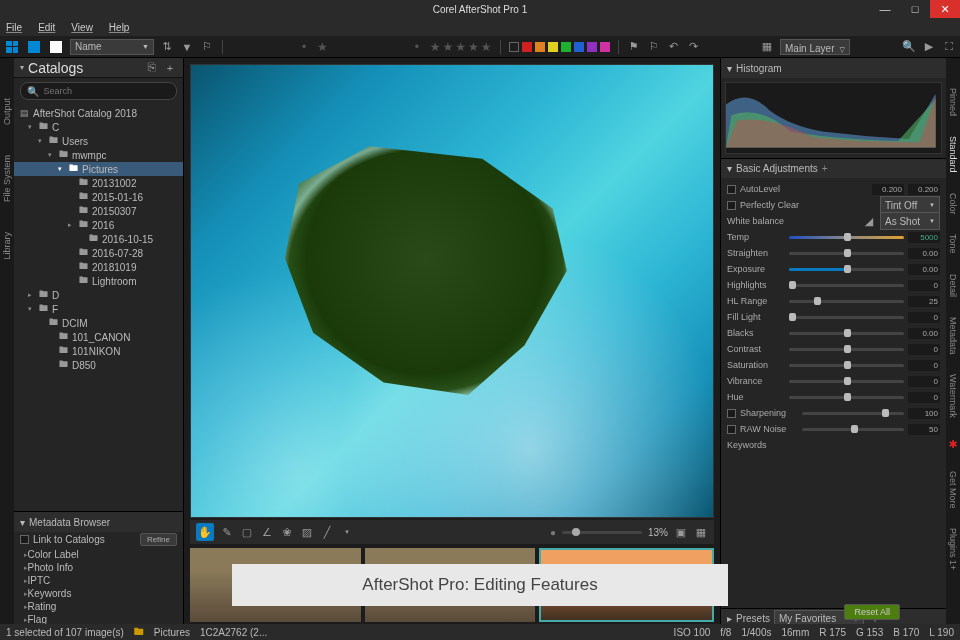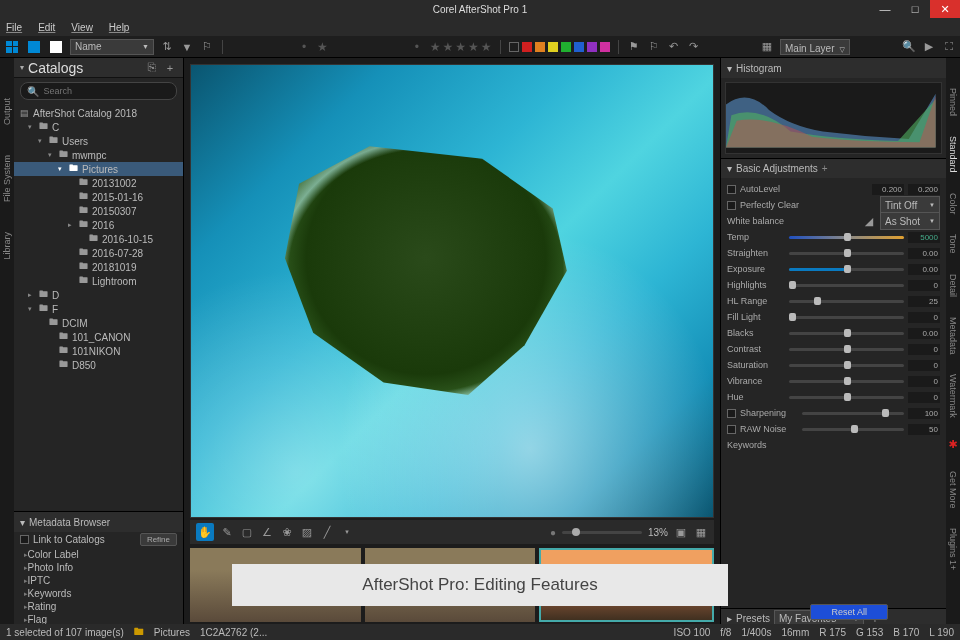--- a/index.html
+++ b/index.html
@@ -76,21 +76,21 @@
 .adjrow .sl{flex:1;height:3px;background:#444;position:relative;border-radius:2px}
 .adjrow .sl .fill{position:absolute;left:0;top:0;bottom:0;background:#0a7ac0;border-radius:2px}
 .adjrow .sl .knob{position:absolute;top:-3px;width:7px;height:8px;background:#bbb;border-radius:2px}
 .adjrow .val{width:32px;text-align:right;font-size:8px;color:#aaa;background:#1a1a1a;padding:1px 2px}
 .chk{width:9px;height:9px;border:1px solid #666;background:#1a1a1a}
 .ddl{background:#3a3a3a;border:1px solid #555;height:14px;font-size:8px;display:flex;align-items:center;justify-content:space-between;padding:8px 4px;flex:1}
 .presethead{height:20px;background:#2d2d2d;display:flex;align-items:center;padding:0 6px;gap:4px;border-top:1px solid #000;margin-top:auto}
 .caption{position:absolute;left:232px;top:564px;width:496px;height:42px;background:#e8e8e8;display:flex;align-items:center;justify-content:center;color:#444;font-size:17px}
 .statusbar{position:absolute;bottom:0;left:0;right:0;height:16px;background:#2a2a2a;display:flex;align-items:center;padding:0 6px;gap:10px;font-size:8px;color:#888}
 .statusbar .sp{flex:1}
-.resetbtn{position:absolute;bottom:20px;right:72px;background:#1d4ed8;border:1px solid #555;padding:2px 20px;font-size:9px;color:#ccc;border-radius:2px}
+.resetbtn{position:absolute;bottom:20px;right:60px;background:#4d7c0f;border:1px solid #555;padding:2px 9px;font-size:9px;color:#ccc;border-radius:2px}
 .temp-grad{background:linear-gradient(90deg,#2050c0,#888,#e0a030)!important}
 .getmore{color:#d22;font-size:11px}
 </style>
 </head>
 <body>
 
 <div class="titlebar">
   <div class="titlebar-title">Corel AfterShot Pro 1</div>
   <div class="winbtns">
     <div class="winbtn">—</div>

